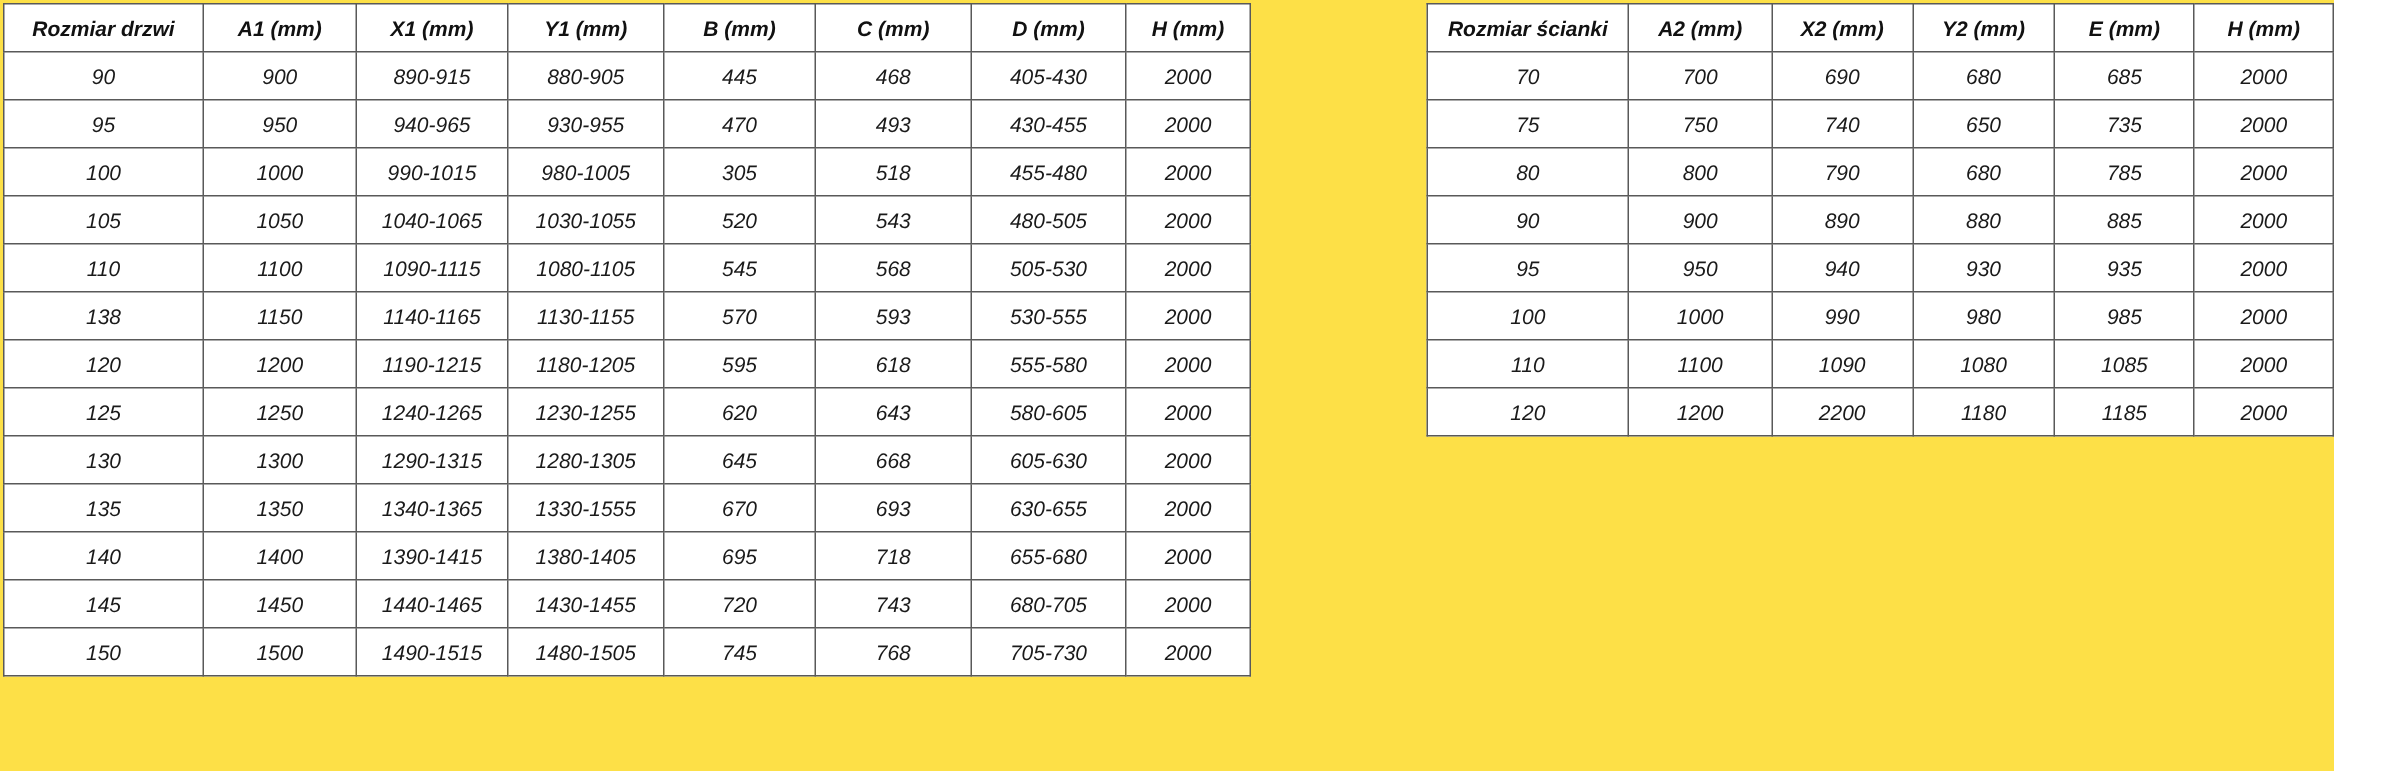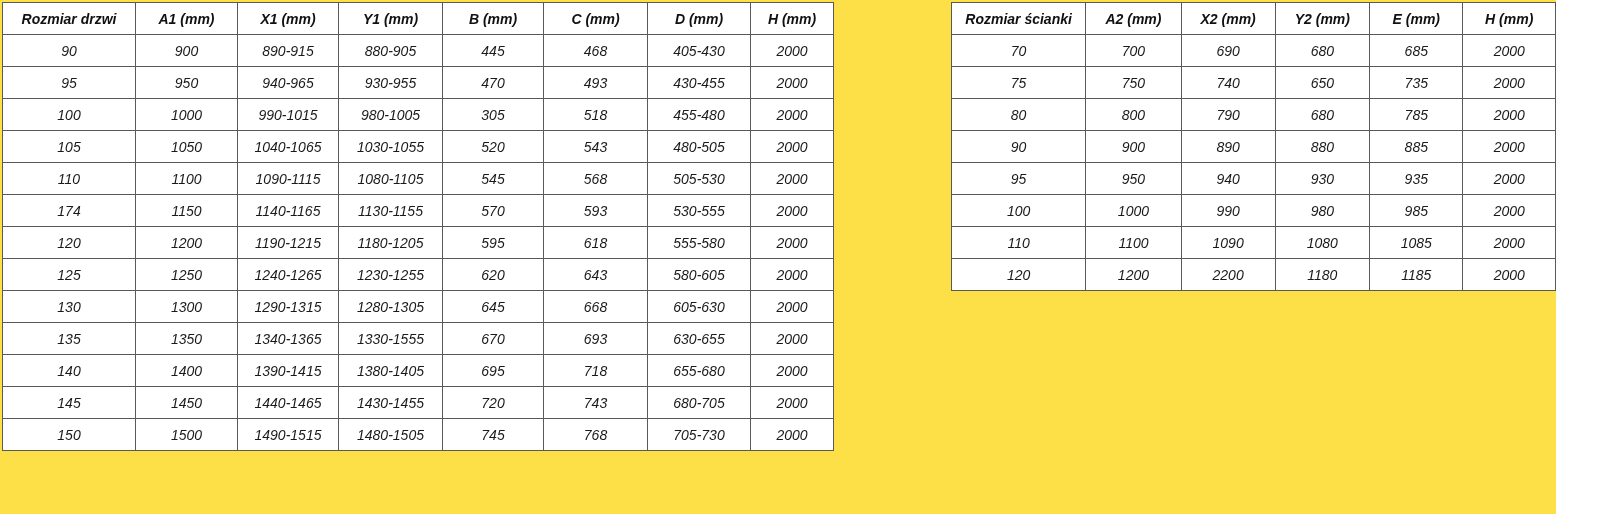--- a/index.html
+++ b/index.html
@@ -114,21 +114,21 @@
           <td>110</td>
           <td>1100</td>
           <td>1090-1115</td>
           <td>1080-1105</td>
           <td>545</td>
           <td>568</td>
           <td>505-530</td>
           <td>2000</td>
         </tr>
         <tr>
-          <td>174</td>
+          <td>138</td>
           <td>1150</td>
           <td>1140-1165</td>
           <td>1130-1155</td>
           <td>570</td>
           <td>593</td>
           <td>530-555</td>
           <td>2000</td>
         </tr>
         <tr>
           <td>120</td>

